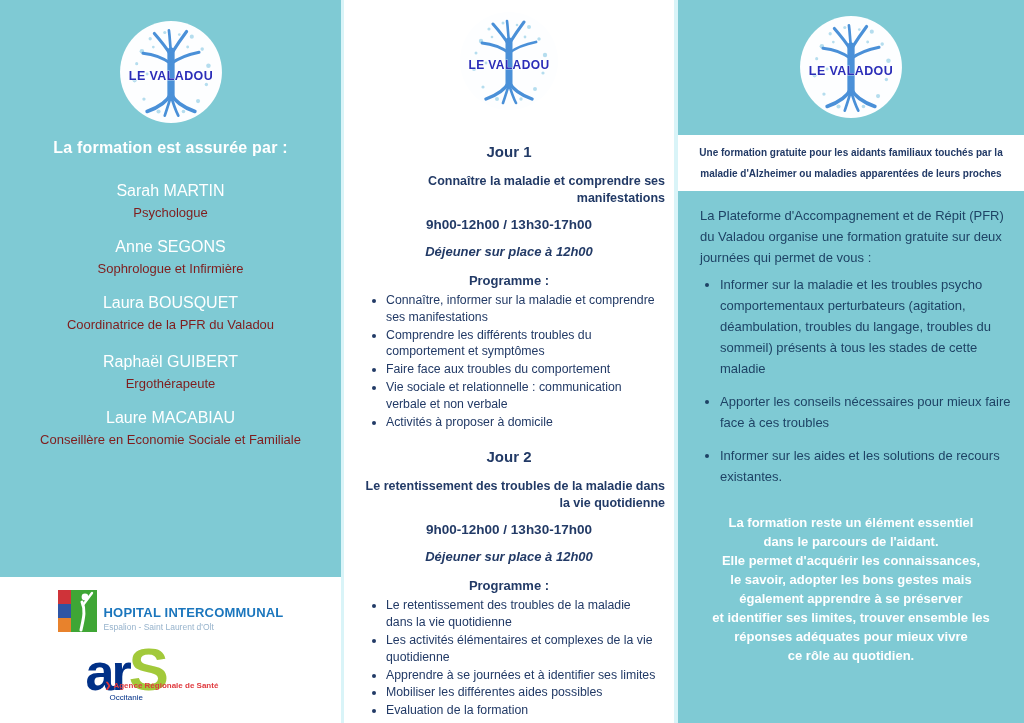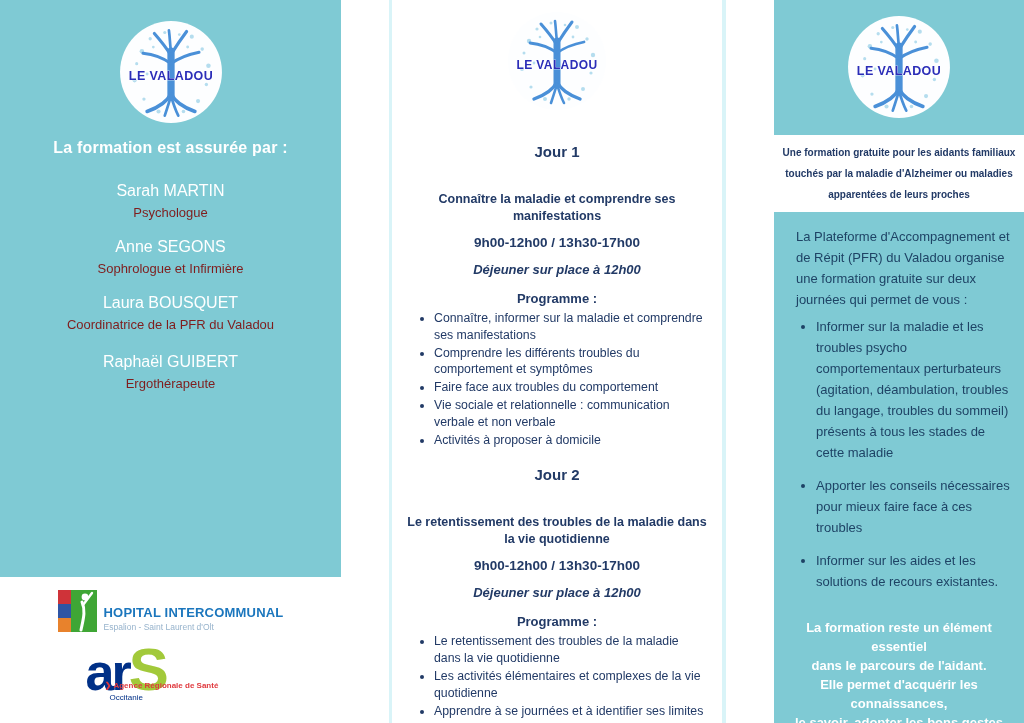--- a/index.html
+++ b/index.html
@@ -4,21 +4,21 @@
 <style>
   :root{
     --teal:#7fcad4; --navy:#223a66; --navy_right:#1e4365; --logo_blue:#2b2db8;
     --tree_blue:#4a90d8; --border_cyan:#d9f4f8; --hospital_blue:#1b76bd;
     --ars_navy:#003087; --ars_green:#a2c93a; --ars_red:#e0393e;
   }
   *{margin:0;padding:0;box-sizing:border-box;}
   html,body{background:#fff;}
   .page{
     width:1024px;height:723px;display:flex;overflow:hidden;
-    font-family:"Liberation Sans",sans-serif;background:#fff;position:relative;gap:48px;
+    font-family:"Liberation Sans",sans-serif;background:#fff;position:relative;
   }
   
   .logo-svg{display:block;}
   
   .col-left{flex:0 0 341px;display:flex;flex-direction:column;}
   .left-teal{height:577px;background:var(--teal);color:#fff;text-align:center;}
   .left-logo{width:104px;height:104px;margin:20px auto 0;}
   .left-heading{margin-top:15px;font-size:16px;font-weight:bold;letter-spacing:.2px;}
   .person{margin-top:13px;}
   .person.first{margin-top:23px;}
@@ -45,21 +45,21 @@
   .ars-dot{color:var(--ars_navy);font-size:7px;margin-right:1px;}
   .ars-chev{color:var(--ars_red);margin-right:2px;}
   .ars-line2{position:absolute;left:24px;top:52px;font-size:8px;color:var(--ars_navy);}
   
   .col-mid{flex:0 0 337px;background:#fff;border-left:3px solid var(--border_cyan);
     border-right:4px solid var(--border_cyan);color:var(--navy);text-align:center;}
   .mid-logo{width:100px;height:100px;margin:11px auto 0;}
   .day-title{font-size:15px;font-weight:bold;}
   .day1 .day-title{margin-top:32px;}
   .day2 .day-title{margin-top:18px;}
-  .day-sub{font-size:12.5px;font-weight:bold;line-height:17px;margin:31px auto 0;max-width:312px;}
+  .day-sub{font-size:12.5px;font-weight:bold;line-height:17px;margin:13px auto 0;max-width:312px;text-align:right;}
   .day-hours{font-size:13.5px;font-weight:bold;margin-top:10px;}
   .day-lunch{font-size:13px;font-weight:bold;font-style:italic;margin-top:12px;}
   .prog-label{font-size:13px;font-weight:bold;margin-top:14px;}
   .prog-list{text-align:left;margin-top:4px;padding-left:42px;padding-right:16px;list-style:disc;}
   .prog-list li{font-size:12.3px;line-height:16.8px;margin-bottom:1px;}
   
   .col-right{flex:1;background:var(--teal);}
   .right-logo{width:104px;height:104px;margin:15px auto 0;}
   .banner{background:#fff;color:var(--navy);font-weight:bold;font-size:10px;line-height:21px;
     text-align:center;padding:7px 8px;margin-top:16px;}
@@ -132,20 +132,24 @@
       <div class="person">
         <div class="name">Laura BOUSQUET</div>
         <div class="role">Coordinatrice de la PFR du Valadou</div>
       </div>
 
 
       <div class="person" style="margin-top:16px">
         <div class="name">Raphaël GUIBERT</div>
         <div class="role">Ergothérapeute</div>
       </div>
+      <div class="person">
+        <div class="name">Laure MACABIAU</div>
+        <div class="role">Conseillère en Economie Sociale et Familiale</div>
+      </div>
     </div>
 
     <div class="left-white">
       <div class="hosp">
         <div class="hosp-mark">
           <div class="hosp-colsq">
             <div class="sq sq-red"></div>
             <div class="sq sq-blue"></div>
             <div class="sq sq-orange"></div>
           </div>

